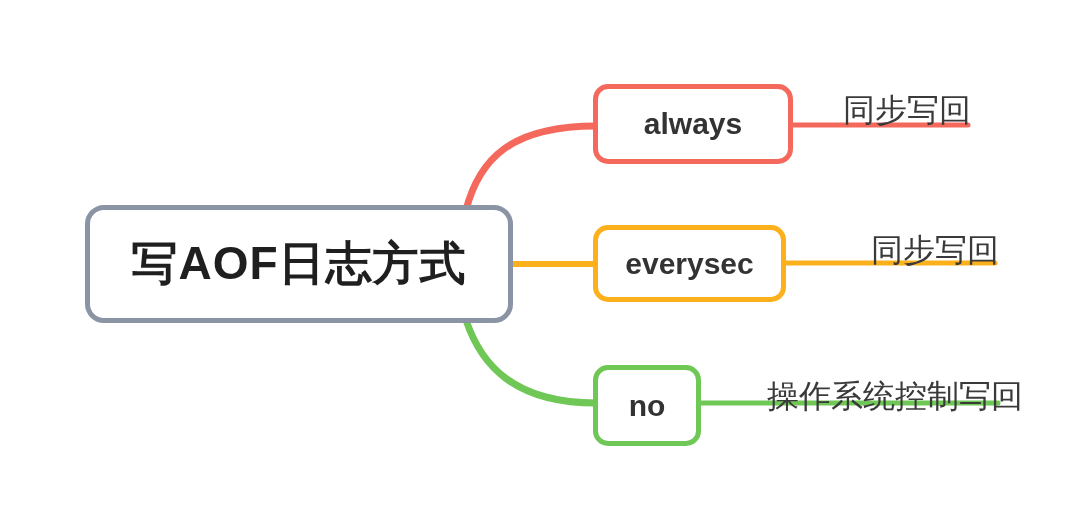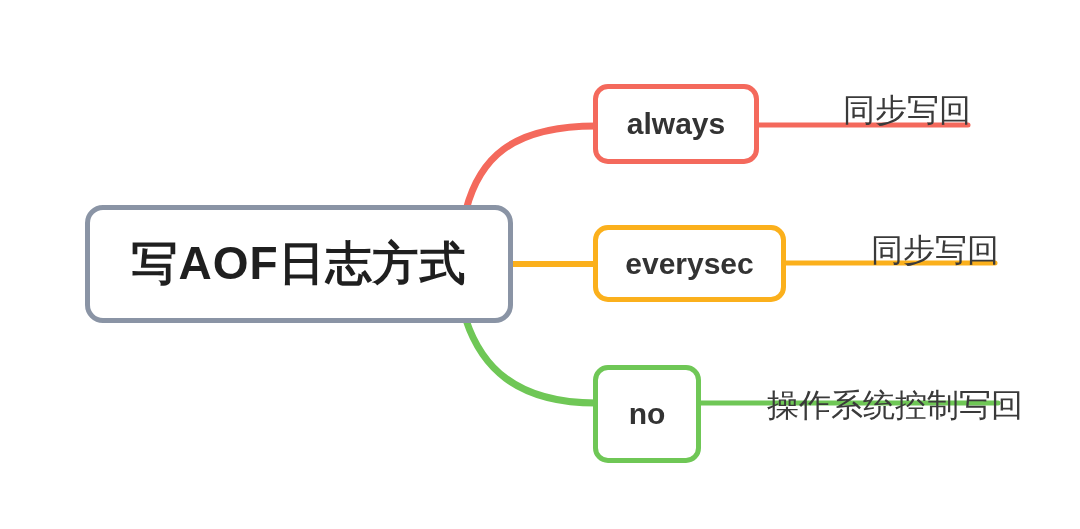--- a/index.html
+++ b/index.html
@@ -33,49 +33,49 @@
     border-radius: 18px;
     font-size: 46px;
     font-weight: 700;
     letter-spacing: 1px;
   }
   .node-branch {
     border-radius: 15px;
     font-size: 30px;
     font-weight: 600;
   }
-  .node-always   { left: 593px; top: 84px;  width: 166px; height: 80px; }
+  .node-always   { left: 593px; top: 84px;  width: 200px; height: 80px; }
   .node-everysec { left: 593px; top: 225px; width: 193px; height: 77px; }
-  .node-no       { left: 593px; top: 365px; width: 108px; height: 98px; }
+  .node-no       { left: 593px; top: 365px; width: 108px; height: 81px; }
   .annotation {
     position: absolute;
     font-size: 32px;
     font-weight: 500;
     text-align: center;
     white-space: nowrap;
   }
   .annotation-always   { left: 807px; top: 89px;  width: 200px; }
   .annotation-everysec { left: 835px; top: 229px; width: 200px; }
-  .annotation-no       { left: 767px; top: 384px; width: 250px; }
+  .annotation-no       { left: 767px; top: 375px; width: 250px; }
 </style>
 </head>
 <body>
 
 <div class="canvas">
 
   <svg class="connector-layer" width="1080" height="529" viewBox="0 0 1080 529" xmlns="http://www.w3.org/2000/svg">
     <path d="M 466 210 C 479 160 510 126 596 126" stroke-width="7" style="stroke: rgb(244, 105, 92);"></path>
     <line x1="758" y1="125" x2="968" y2="125" stroke-width="5" style="stroke: rgb(244, 105, 92);"></line>
     <line x1="512" y1="264" x2="595" y2="264" stroke-width="6" style="stroke: rgb(251, 176, 28);"></line>
     <line x1="784" y1="263" x2="995" y2="263" stroke-width="5" style="stroke: rgb(251, 176, 28);"></line>
     <path d="M 466 320 C 481 365 514 403 596 403" stroke-width="7" style="stroke: rgb(111, 199, 86);"></path>
     <line x1="699" y1="403" x2="998" y2="403" stroke-width="5" style="stroke: rgb(111, 199, 86);"></line>
   </svg>
 
-  <div class="node node-root" style="border-color: rgb(138, 148, 165); color: rgb(31, 31, 31);">
+  <div class="node node-root" style="border-color: rgb(138, 148, 165); color: rgb(31, 31, 31); border-radius: 19px;">
     <span>写AOF日志方式</span>
   </div>
 
   <div class="node node-branch node-always" style="border-color: rgb(244, 105, 92); color: rgb(51, 51, 51);">
     <span>always</span>
   </div>
 
   <div class="node node-branch node-everysec" style="border-color: rgb(251, 176, 28); color: rgb(51, 51, 51);">
     <span>everysec</span>
   </div>

